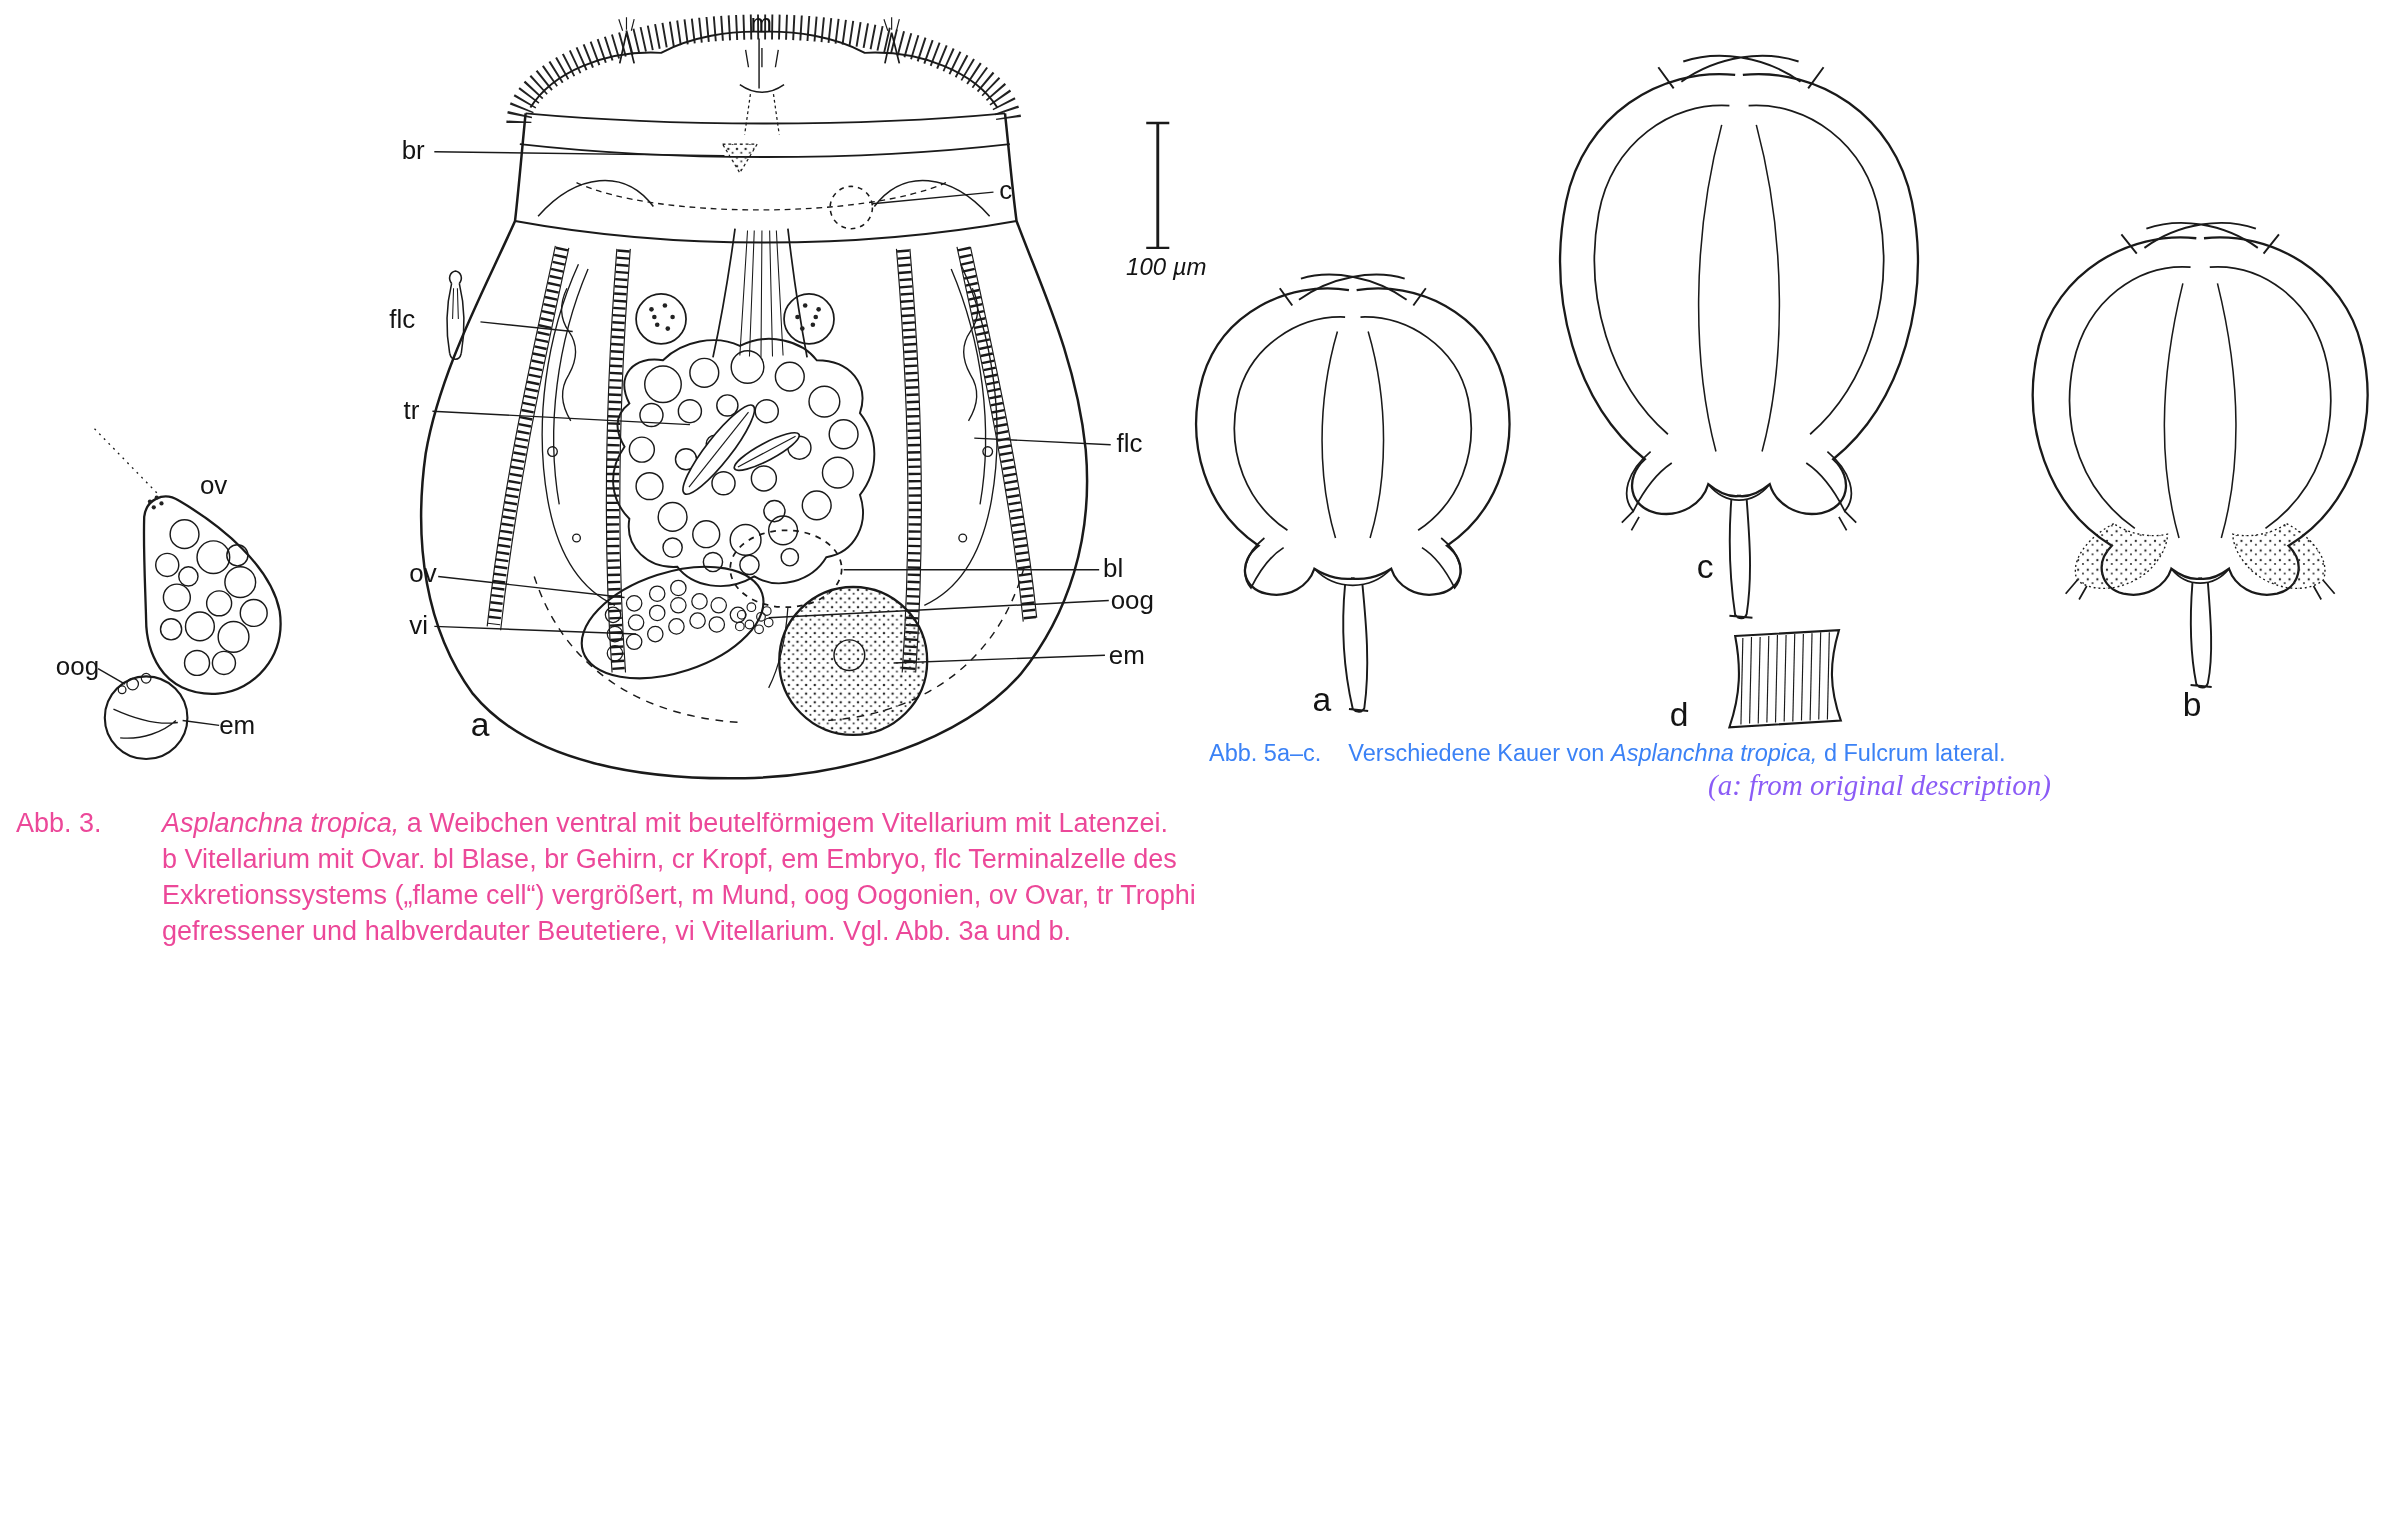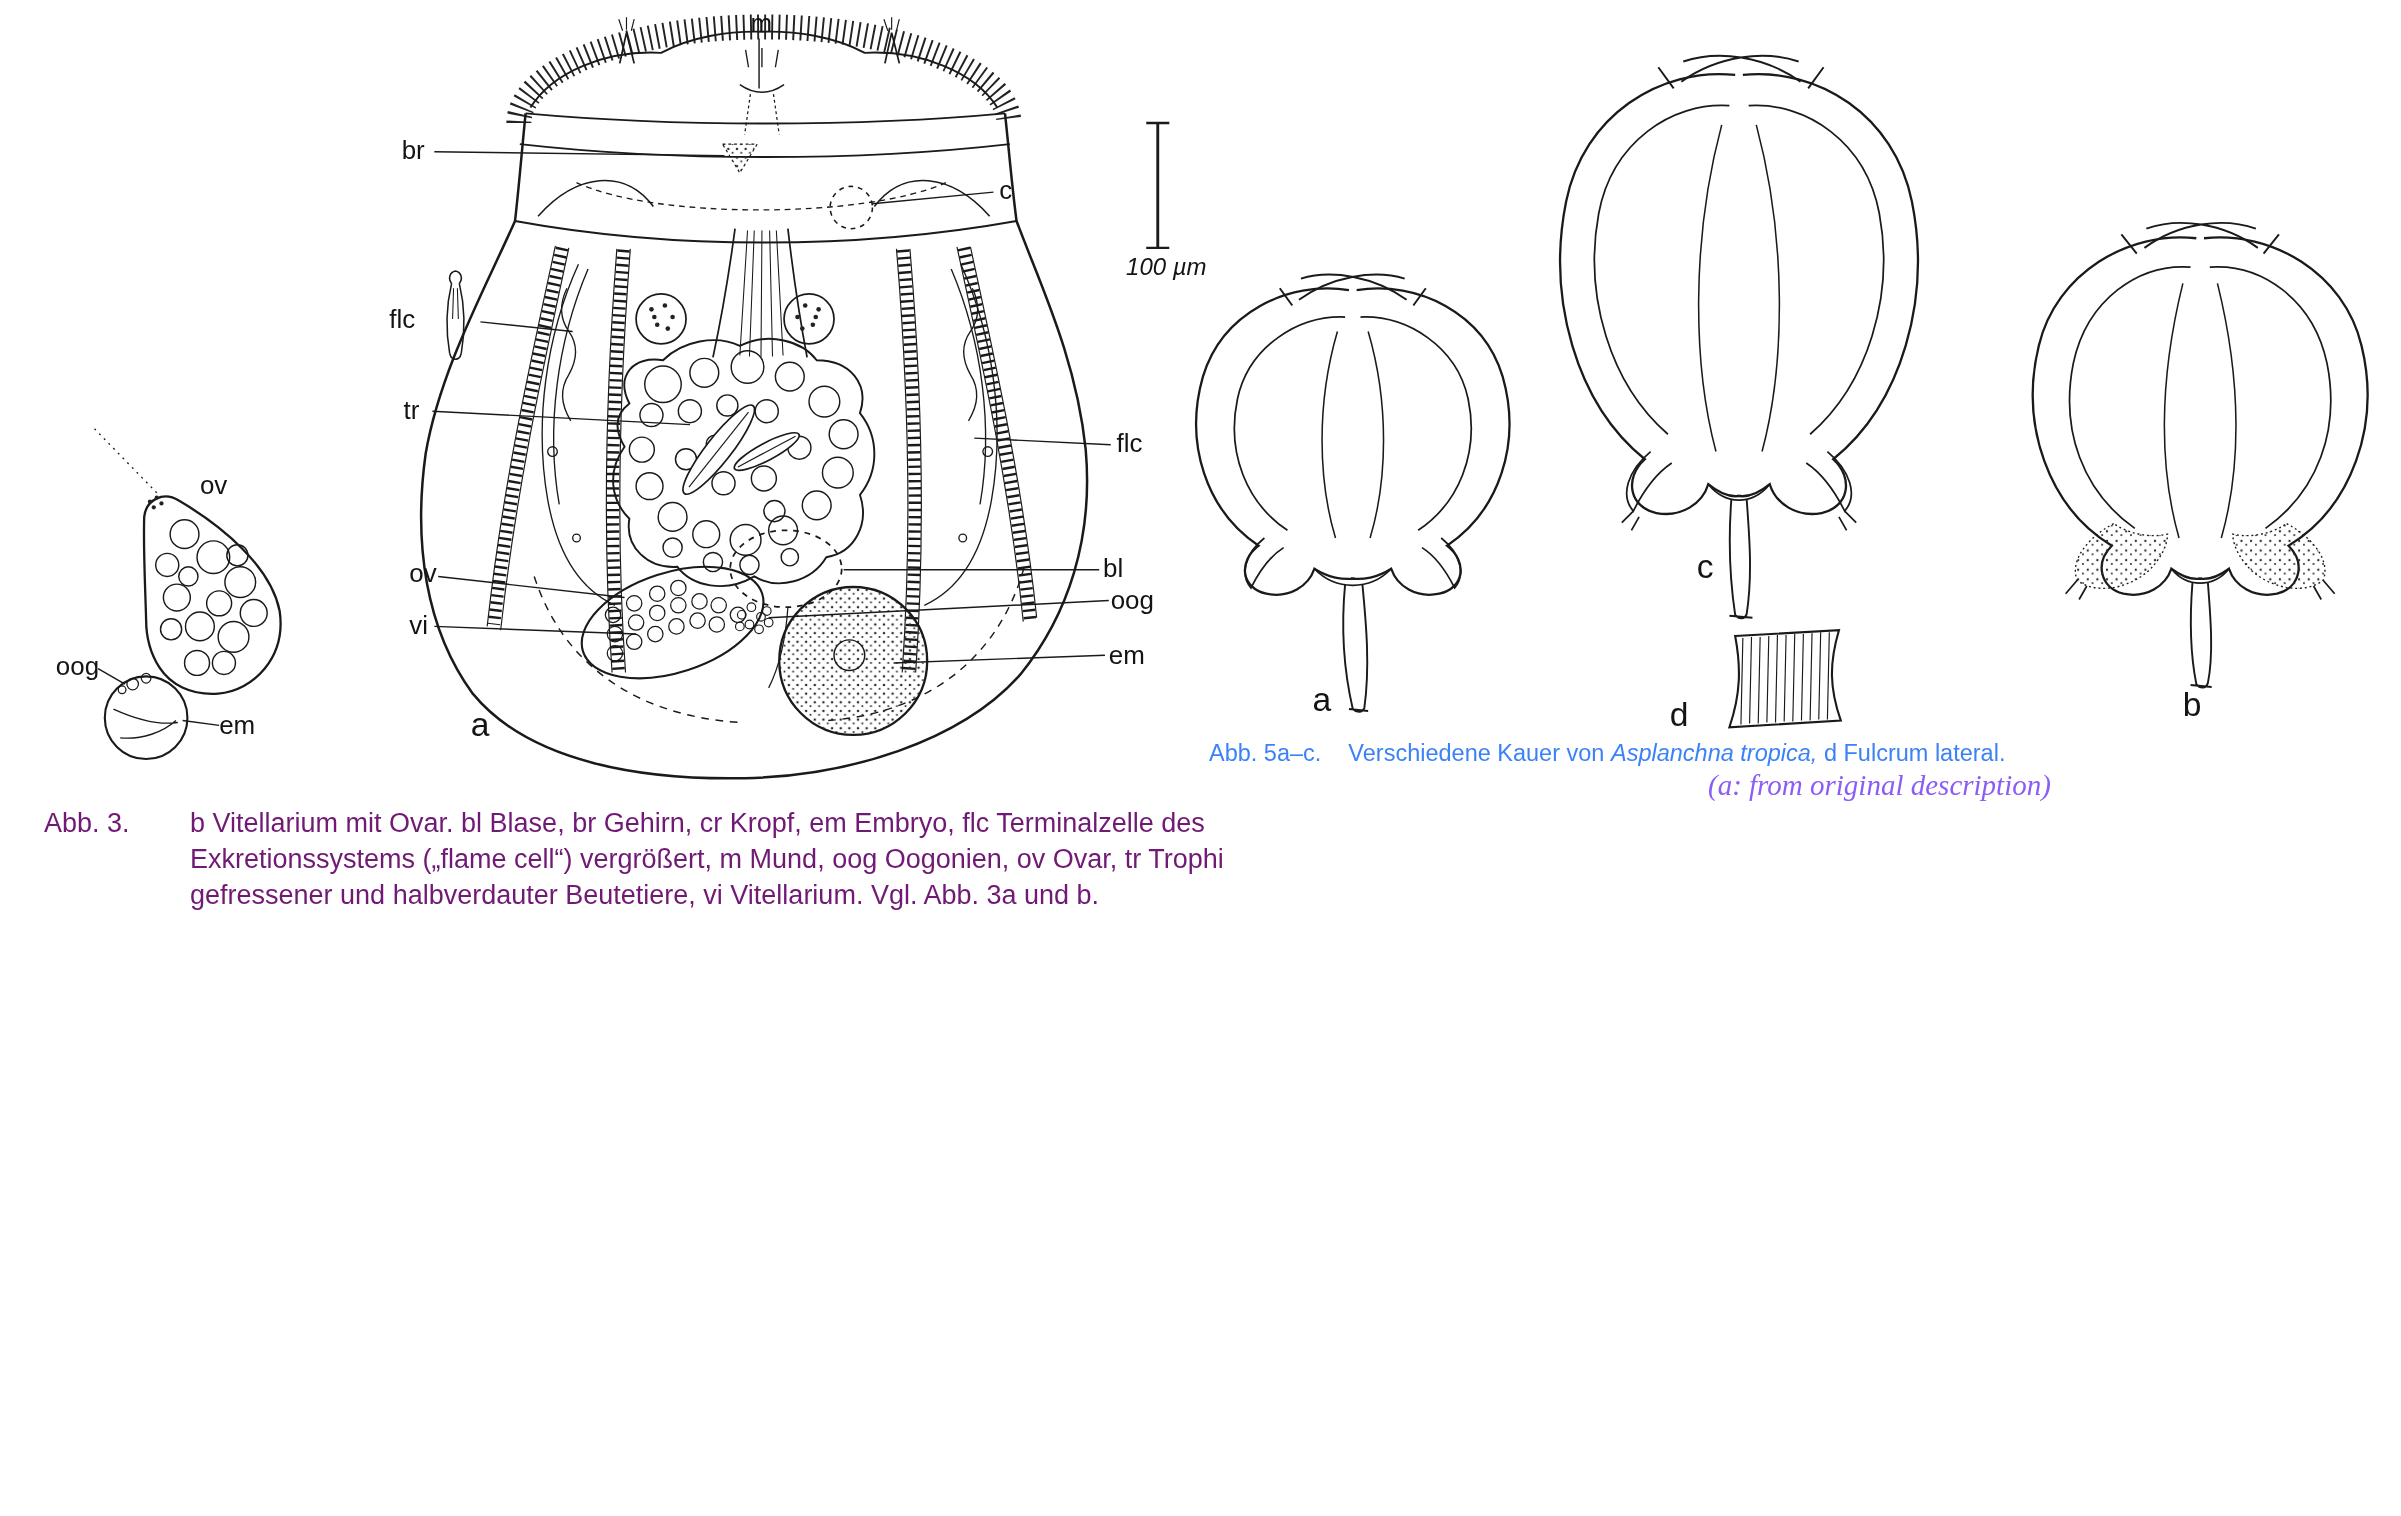--- a/index.html
+++ b/index.html
@@ -7,21 +7,21 @@
   body{background:#ffffff;font-family:"Liberation Sans",sans-serif;position:relative;overflow:hidden;color:#111}
   svg.artwork{position:absolute;left:0;top:0}
   svg text{font-family:"Liberation Sans",sans-serif;fill:#141414}
   .lbl{font-size:27px}
   .panel{font-size:35px}
   .scale{font-size:25px;font-style:italic}
   .caption5{position:absolute;left:1209px;top:740px;font-size:23.5px;color:#3b82f6;white-space:nowrap}
   .caption5 .num{margin-right:27px}
   .caption5 i{font-style:italic}
   .prov-note{position:absolute;left:1708px;top:769px;font-family:"Liberation Serif",serif;font-style:italic;font-size:29px;color:#8b5cf6;white-space:nowrap}
-  .caption3{position:absolute;left:44px;top:805px;display:flex;font-size:27px;line-height:36px;color:#701a75}
+  .caption3{position:absolute;left:16px;top:805px;display:flex;font-size:27px;line-height:36px;color:#ec4899}
   .caption3 .num{width:146px;flex:none}
   .caption3 .cline{white-space:nowrap}
   .caption3 i{font-style:italic}
 </style>
 </head>
 <body>
 
 <svg class="artwork" width="2402" height="1517" viewBox="0 0 2500 1579">
   <defs>
     <pattern id="stip" width="9" height="9" patternUnits="userSpaceOnUse">
@@ -360,18 +360,19 @@
 
 <div class="caption5">
   <span class="num">Abb. 5a–c.</span><span>Verschiedene Kauer von </span><i>Asplanchna tropica,</i><span> d Fulcrum lateral.</span>
 </div>
 
 <div class="prov-note">(a: from original description)</div>
 
 <div class="caption3">
   <div class="num">Abb. 3.</div>
   <div class="ctext">
+    <div class="cline"><i>Asplanchna tropica,</i><span> a Weibchen ventral mit beutelförmigem Vitellarium mit Latenzei.</span></div>
     <div class="cline">b Vitellarium mit Ovar. bl Blase, br Gehirn, cr Kropf, em Embryo, flc Terminalzelle des</div>
     <div class="cline">Exkretionssystems („flame cell“) vergrößert, m Mund, oog Oogonien, ov Ovar, tr Trophi</div>
     <div class="cline">gefressener und halbverdauter Beutetiere, vi Vitellarium. Vgl. Abb. 3a und b.</div>
   </div>
 </div>
 
 
 </body></html>

